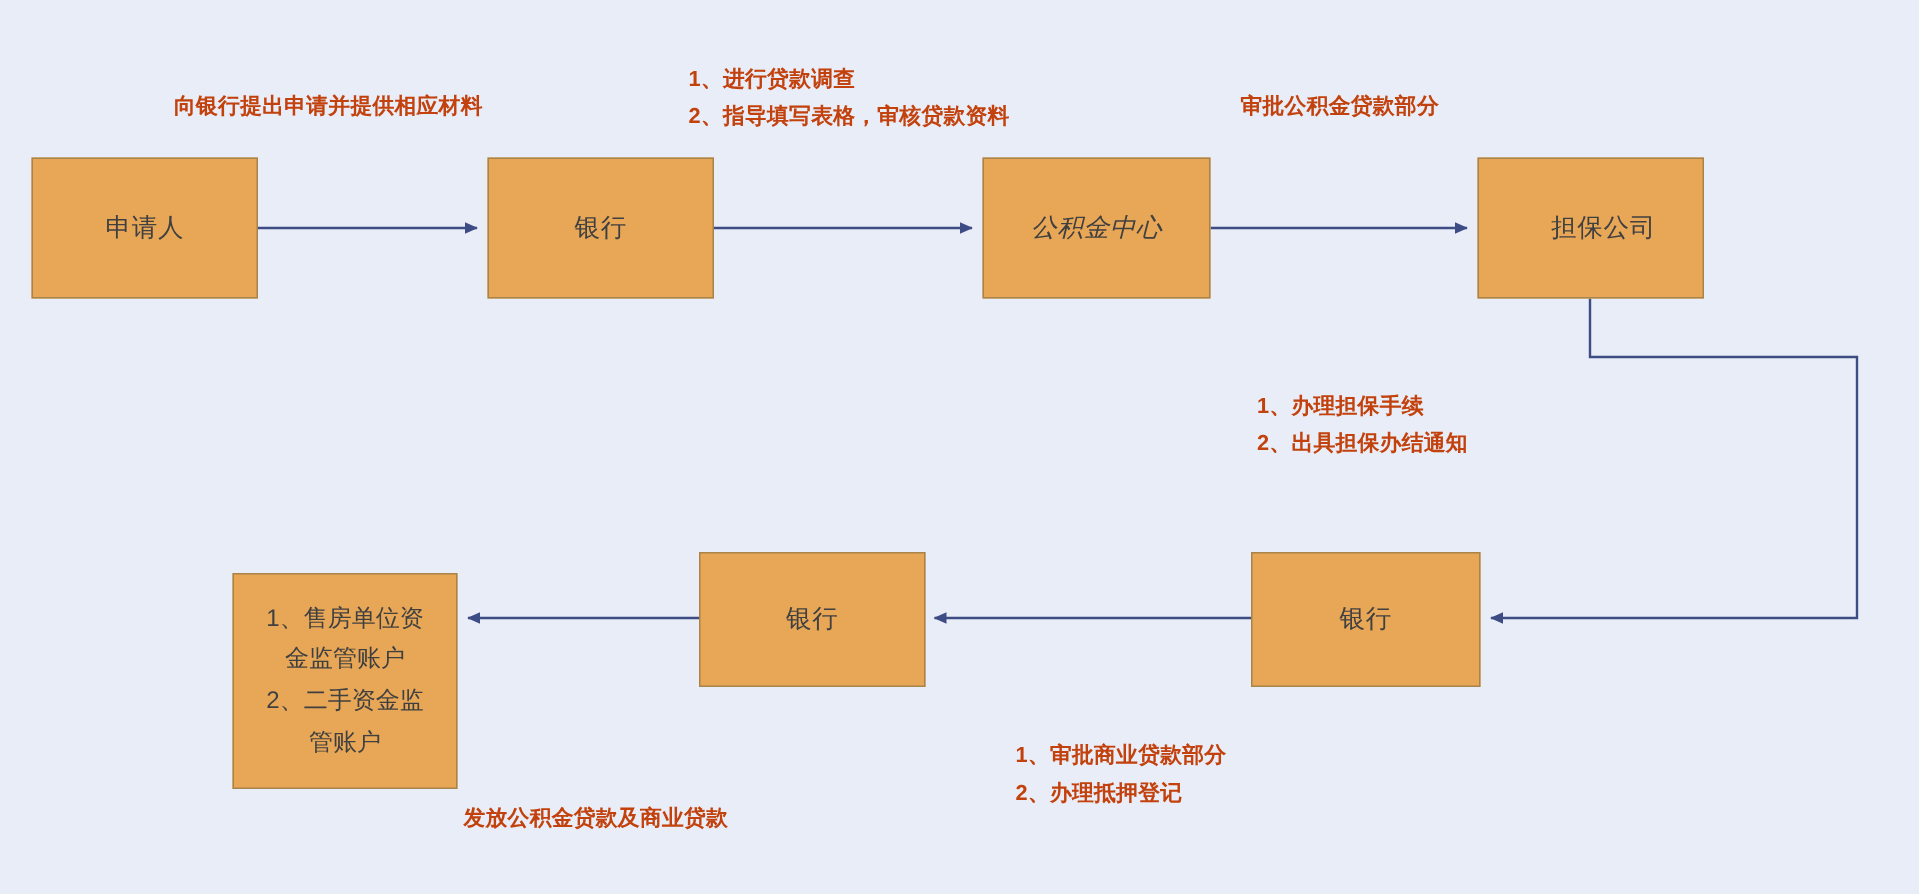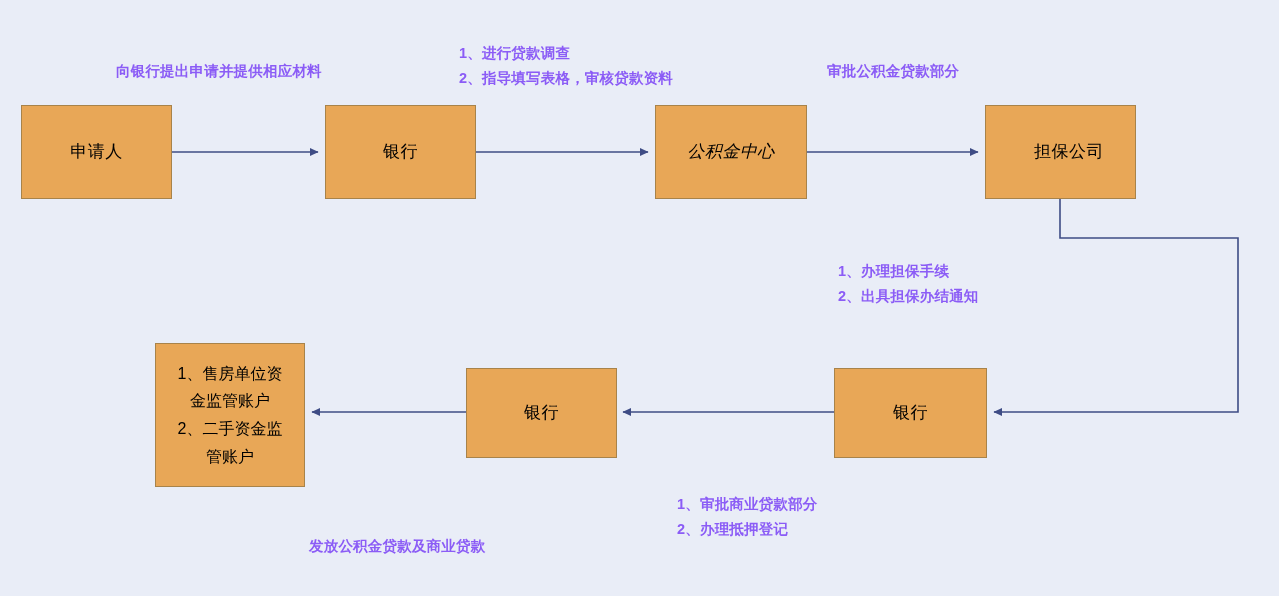--- a/index.html
+++ b/index.html
@@ -29,42 +29,43 @@
     pointer-events: none;
   }
   .node {
     position: absolute;
     background: #e8a757;
     border: 1px solid #a8834a;
     box-sizing: border-box;
     display: flex;
     align-items: center;
     justify-content: flex-end;
-    color: #000000;
+    color: #404040;
     font-size: 17px;
     font-weight: 400;
     letter-spacing: 0.5px;
     line-height: 1.55;
     text-align: center;
     z-index: 2;
   }
   .node.multiline {
     font-size: 16px;
     padding: 4px 8px;
     letter-spacing: 0px;
     line-height: 1.72;
+    margin-top: 39px;
   }
   .node .node-text {
     display: block;
     width: 100%;
     white-space: pre-line;
   }
   .annot {
     position: absolute;
-    color: #8b5cf6;
+    color: #c2410c;
     font-size: 14.5px;
     font-weight: bold;
     line-height: 1.72;
     white-space: pre-line;
     letter-spacing: 0.2px;
     z-index: 3;
   }
 </style>
 </head>
 <body>

